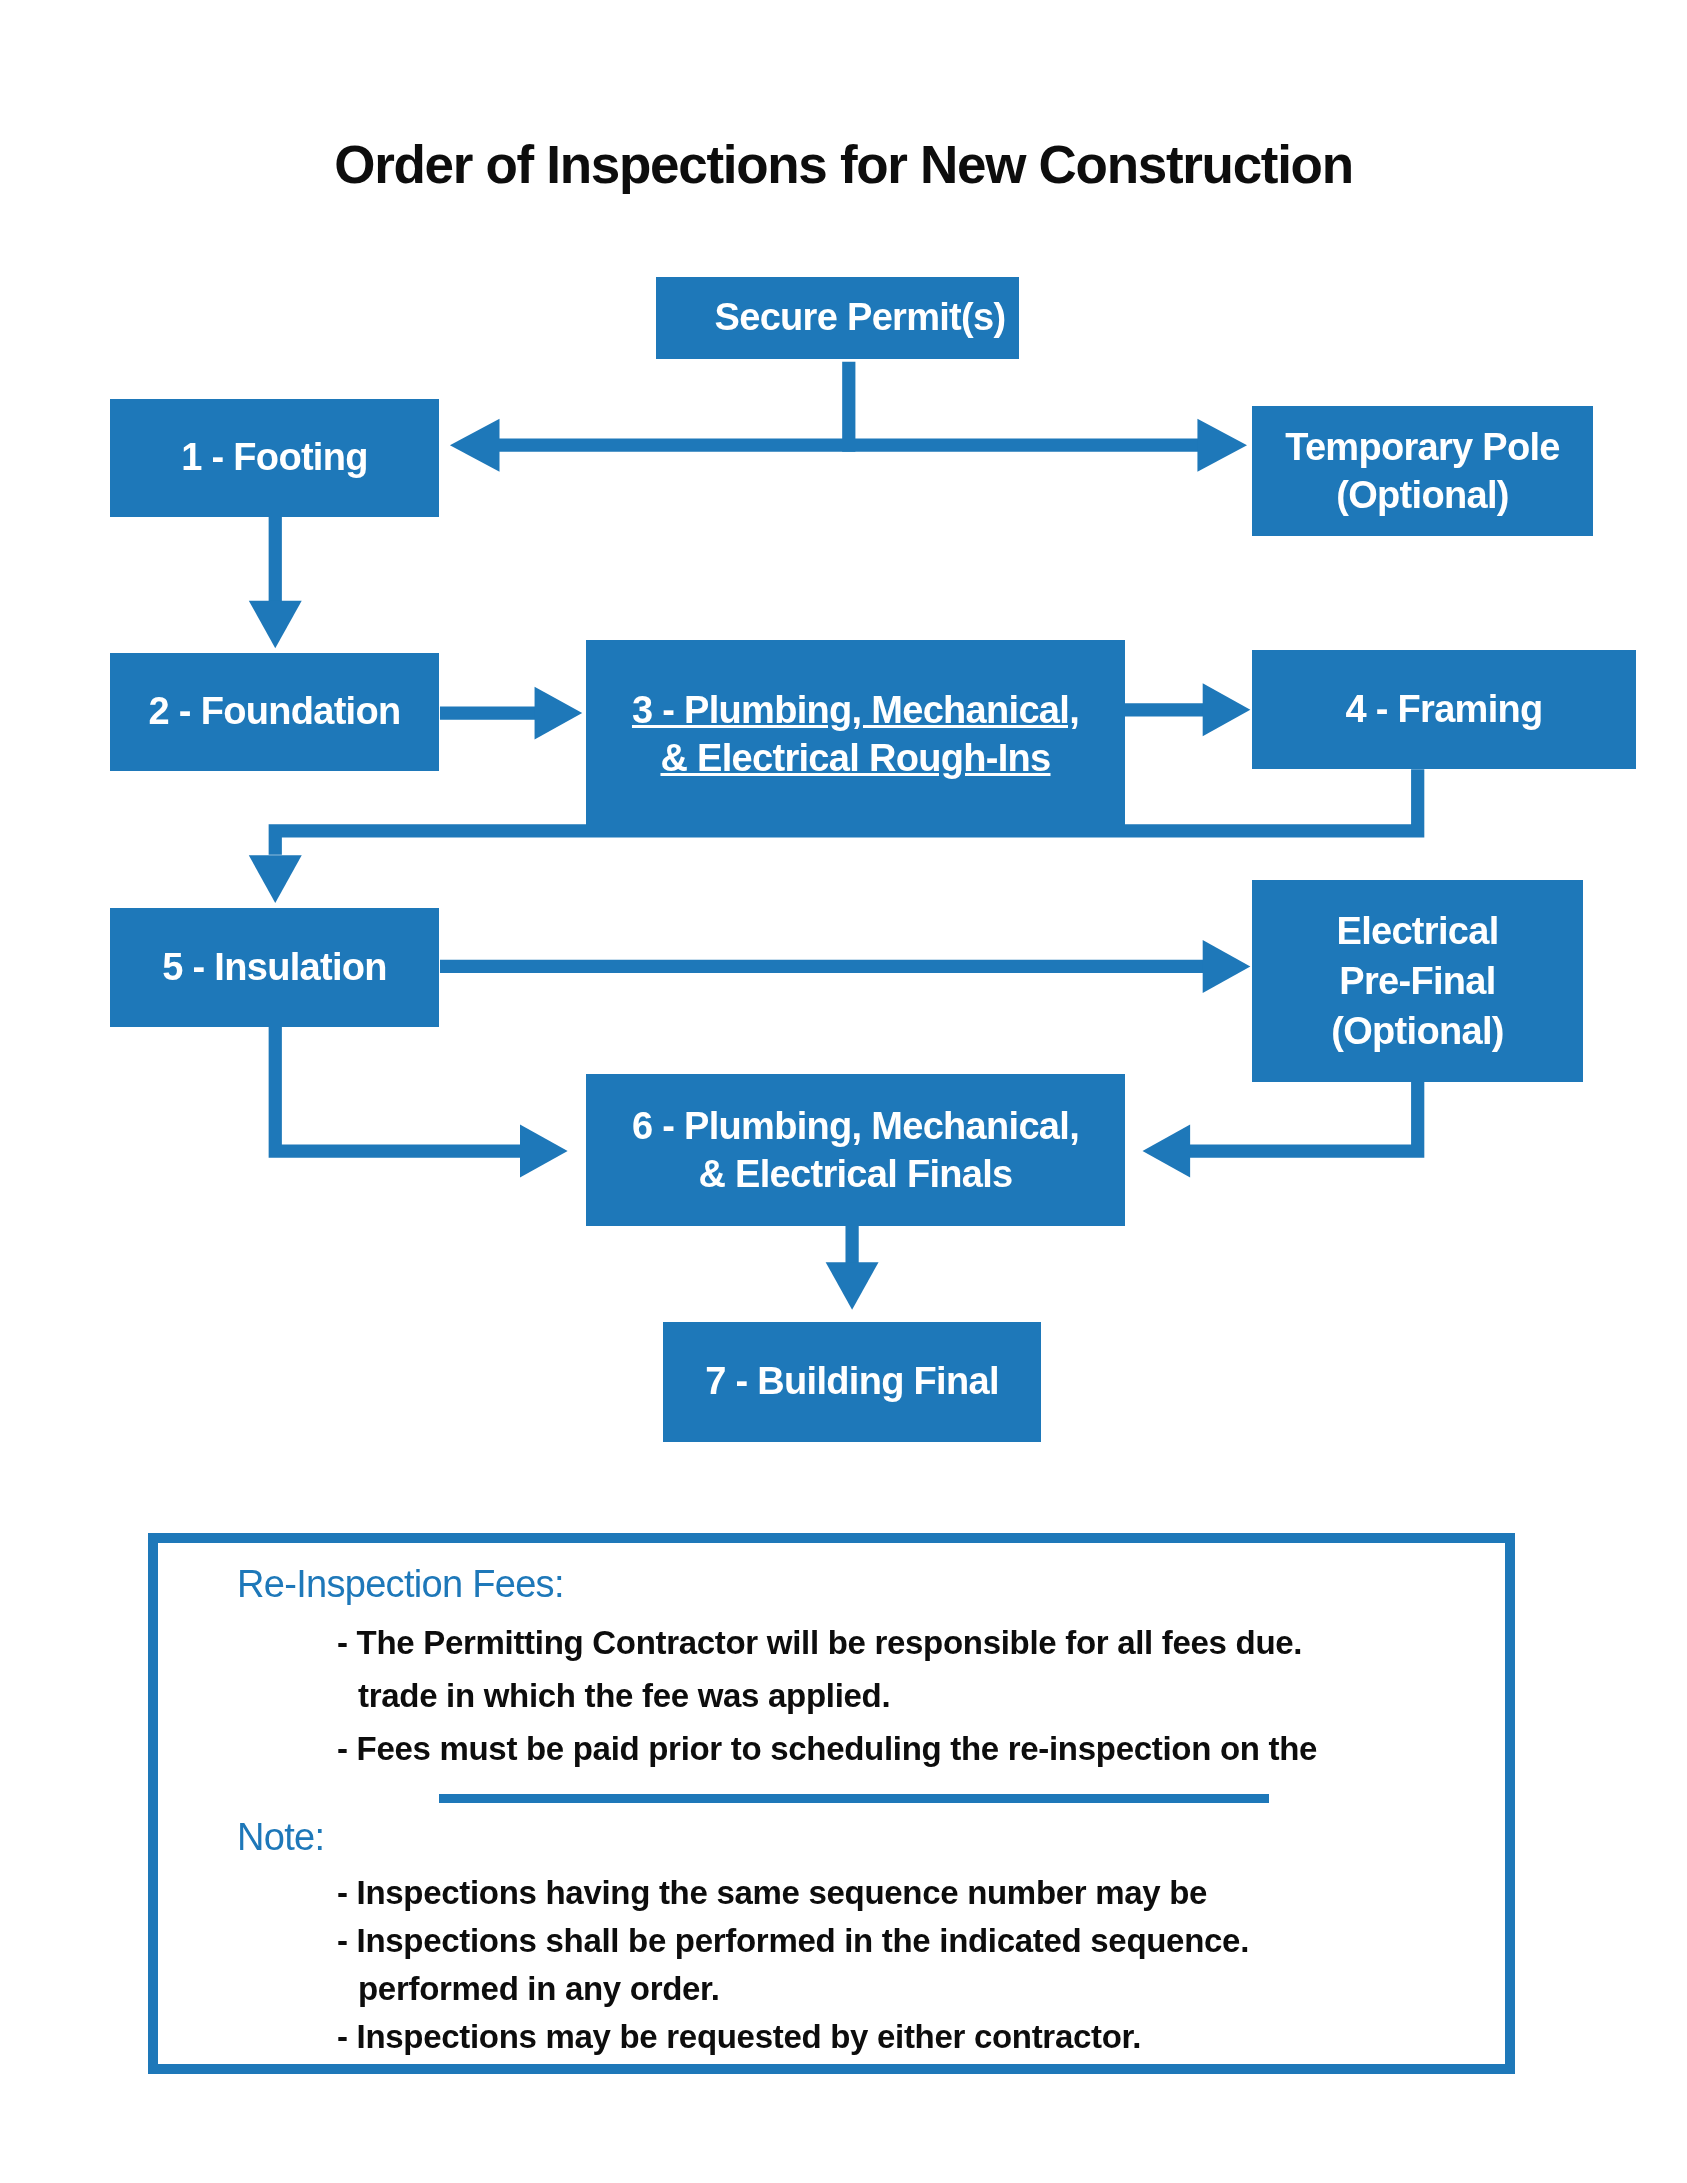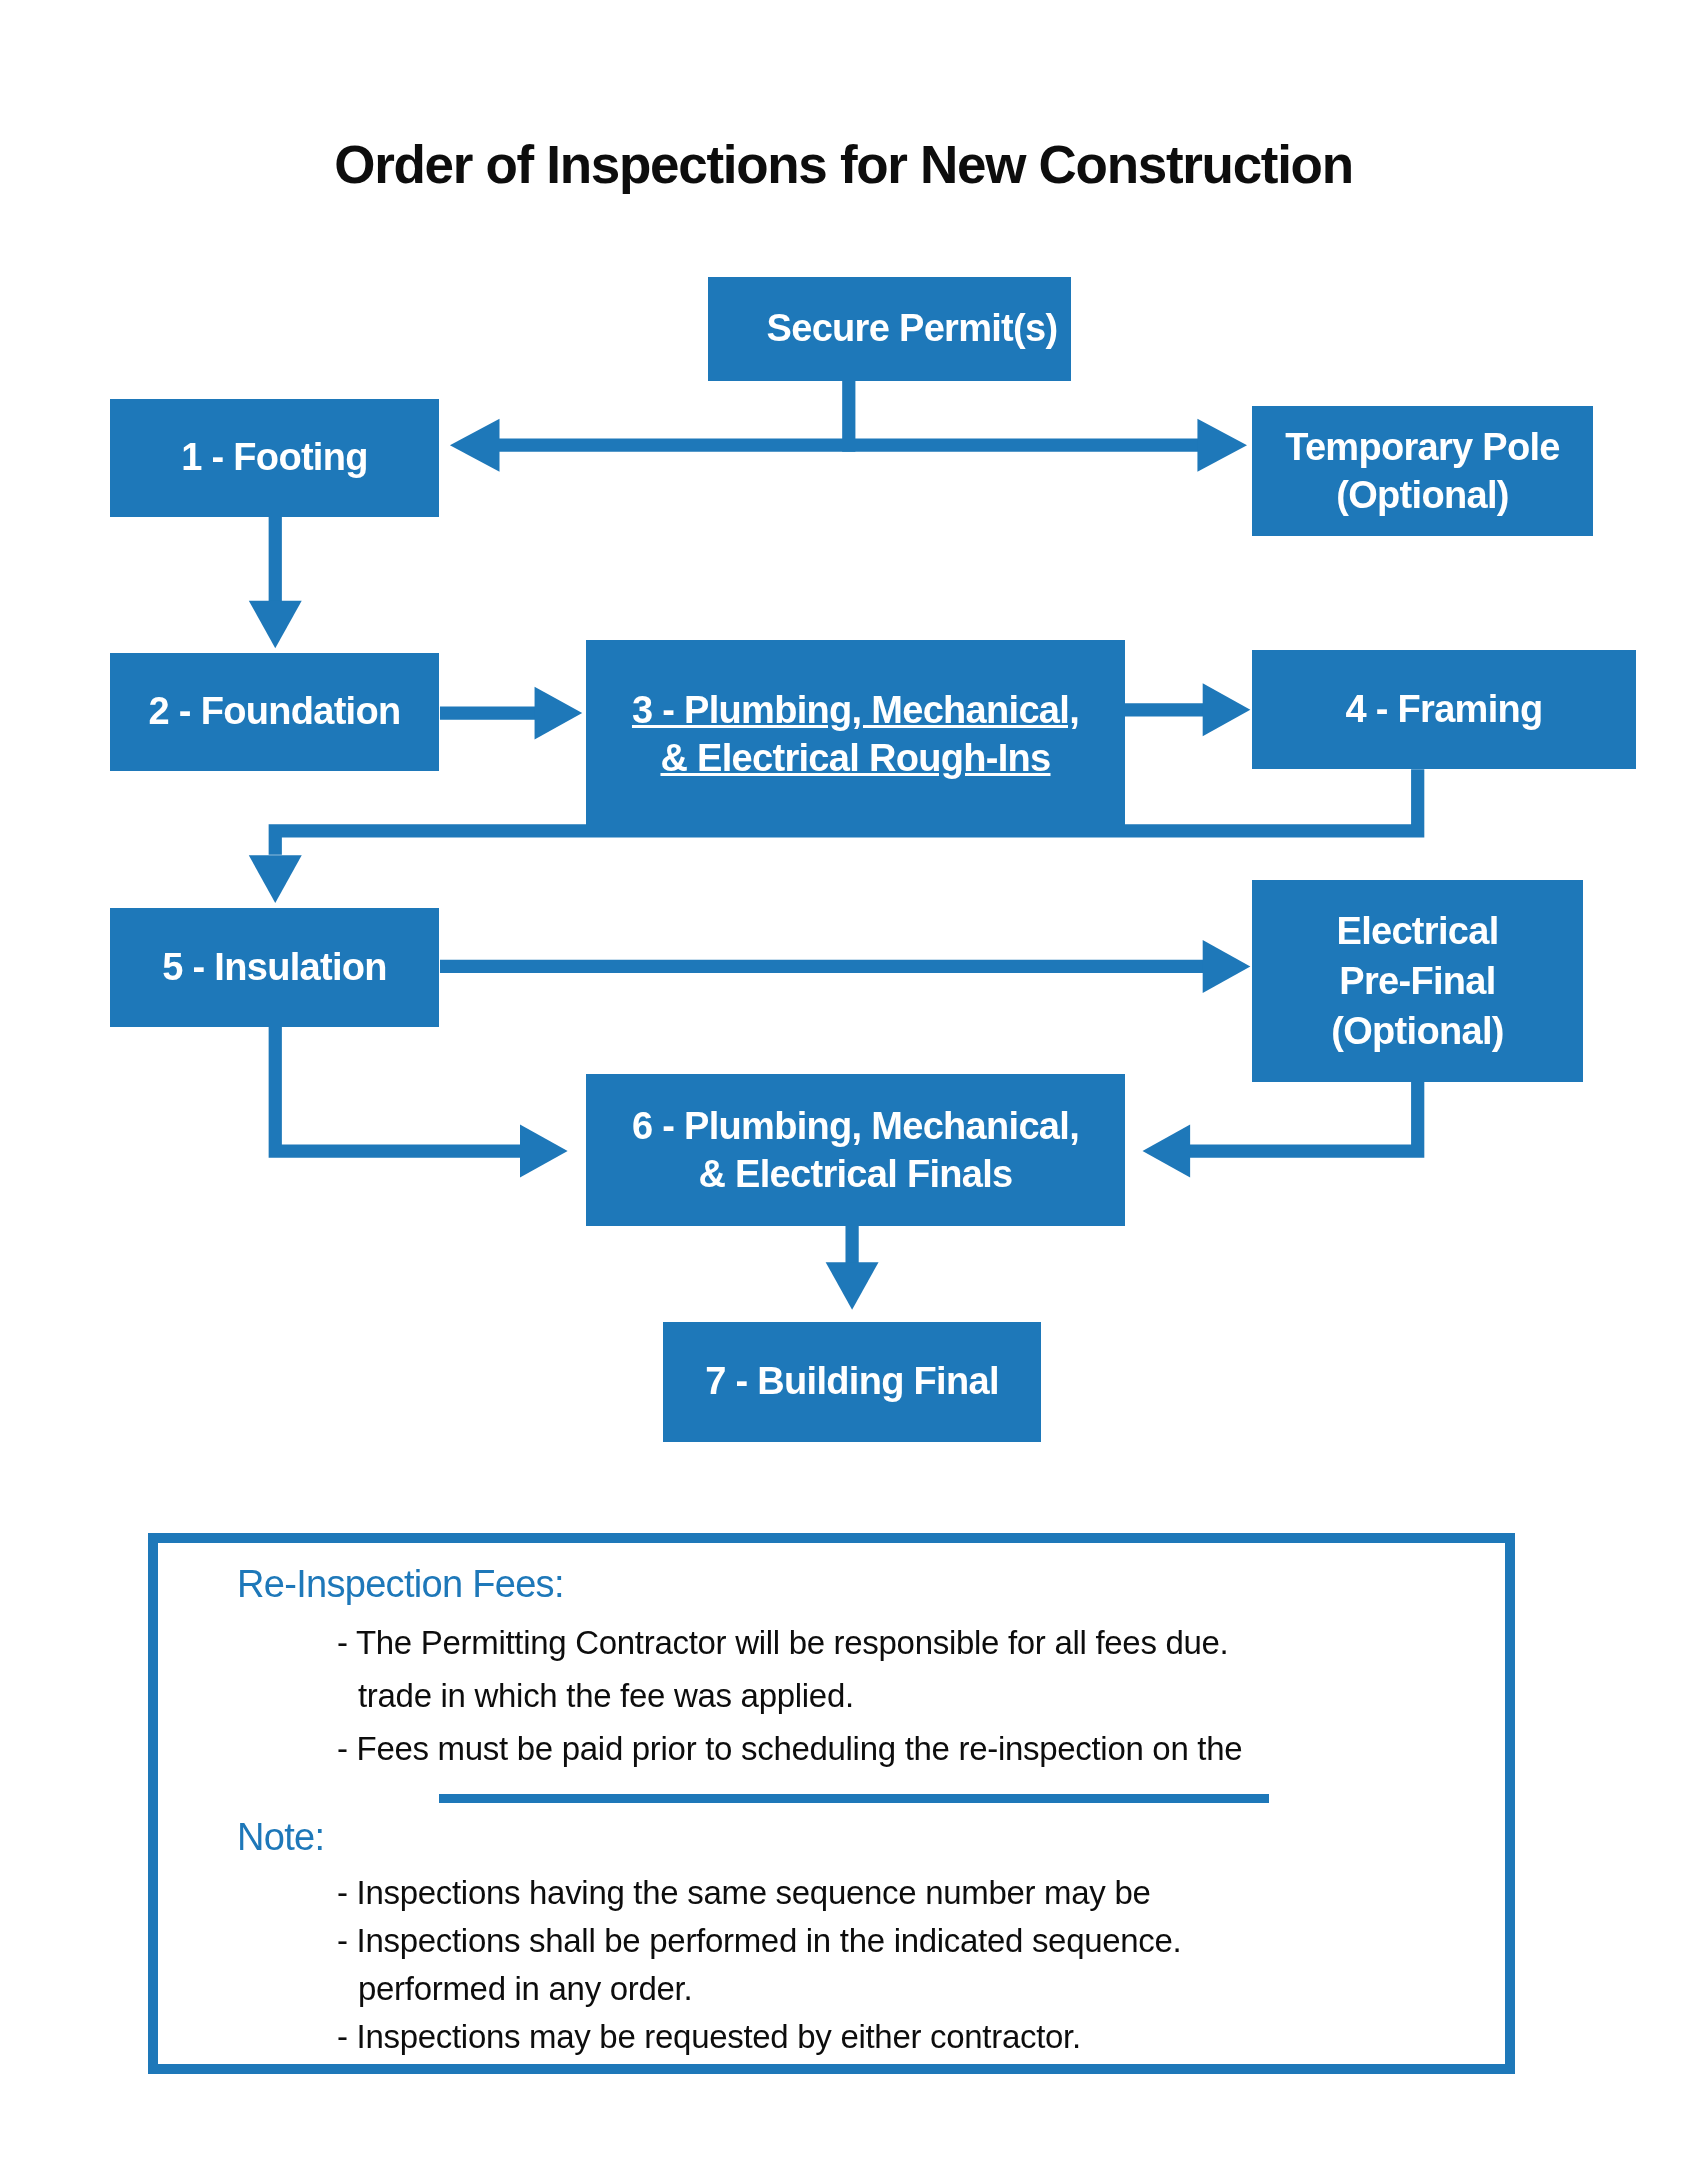--- a/index.html
+++ b/index.html
@@ -25,40 +25,40 @@
   svg.connectors path{stroke:var(--color-accent);stroke-width:20px;fill:none;}
   svg.connectors polygon{fill:var(--color-accent);stroke:none;}
   .flow-box{
     position:absolute;background:var(--color-accent);color:var(--color-box_text);
     display:flex;flex-direction:column;align-items:center;justify-content:center;
     text-align:center;font-weight:700;font-size:38px;letter-spacing:-0.7px;
   }
   .flow-box .line{line-height:48px;white-space:nowrap;}
   .flow-box.single .line{line-height:1.1;}
   .flow-box.triple .line{line-height:50px;}
-  .box-secure{left:708px;top:277px;width:363px;height:104px;padding-left:45px;}
+  .box-secure{left:656px;top:277px;width:363px;height:82px;padding-left:45px;}
   .box-footing{left:110px;top:399px;width:329px;height:118px;}
   .box-temp-pole{left:1252px;top:406px;width:341px;height:130px;}
   .box-foundation{left:110px;top:653px;width:329px;height:118px;}
   .box-rough-ins{left:586px;top:640px;width:539px;height:188px;text-decoration:underline;}
   .box-framing{left:1252px;top:650px;width:384px;height:119px;}
   .box-insulation{left:110px;top:908px;width:329px;height:119px;}
   .box-pre-final{left:1252px;top:880px;width:331px;height:202px;}
   .box-finals{left:586px;top:1074px;width:539px;height:152px;}
   .box-building-final{left:663px;top:1322px;width:378px;height:120px;}
   .note-box{
     position:absolute;left:148px;top:1533px;width:1367px;height:541px;
     border:10px solid var(--color-accent);background:var(--color-page_bg);
   }
   .note-heading{
     margin:20px 0 0 79px;font-size:38px;font-weight:400;line-height:42px;
     color:var(--color-accent);letter-spacing:-0.7px;
   }
   .note-heading.second{margin-top:13.2px;}
-  .bullets{margin:10.6px 0 0 179px;font-weight:400;letter-spacing:-0.3px;}
+  .bullets{margin:10.6px 0 0 179px;font-weight:700;letter-spacing:-0.3px;}
   .bullets .bullet-line{font-size:33px;color:var(--color-text);white-space:nowrap;}
   .bullets.fees .bullet-line{line-height:53px;}
   .bullets.seq .bullet-line{line-height:48px;}
   .bullets .cont{margin-left:21px;}
   .note-divider{
     margin:19px 0 0 281px;width:830px;height:9.3px;background:var(--color-accent);
   }
 </style>
 </head>
 <body>

